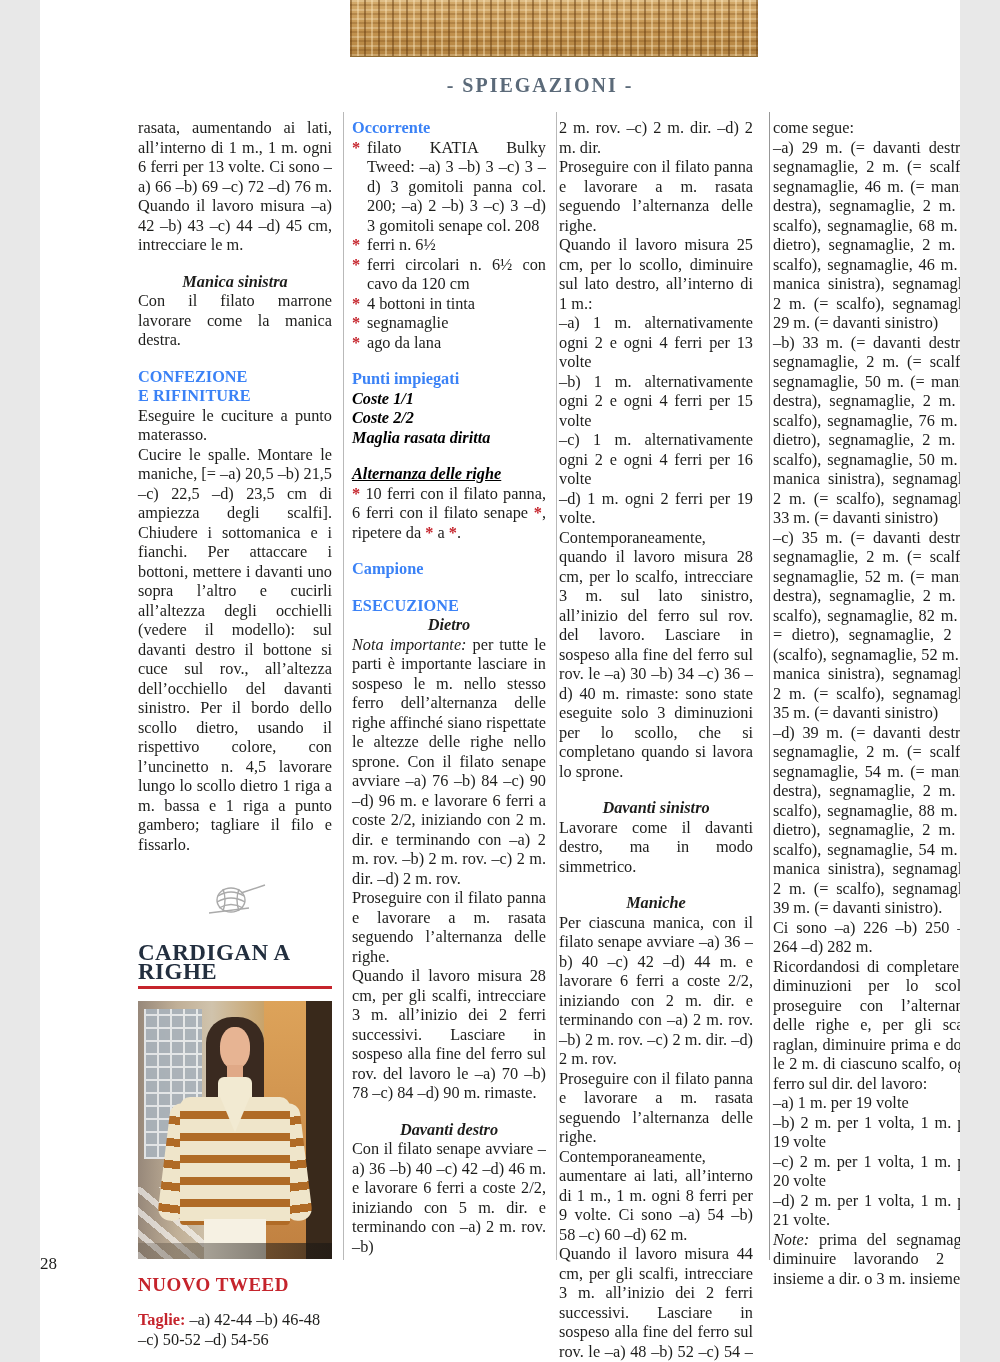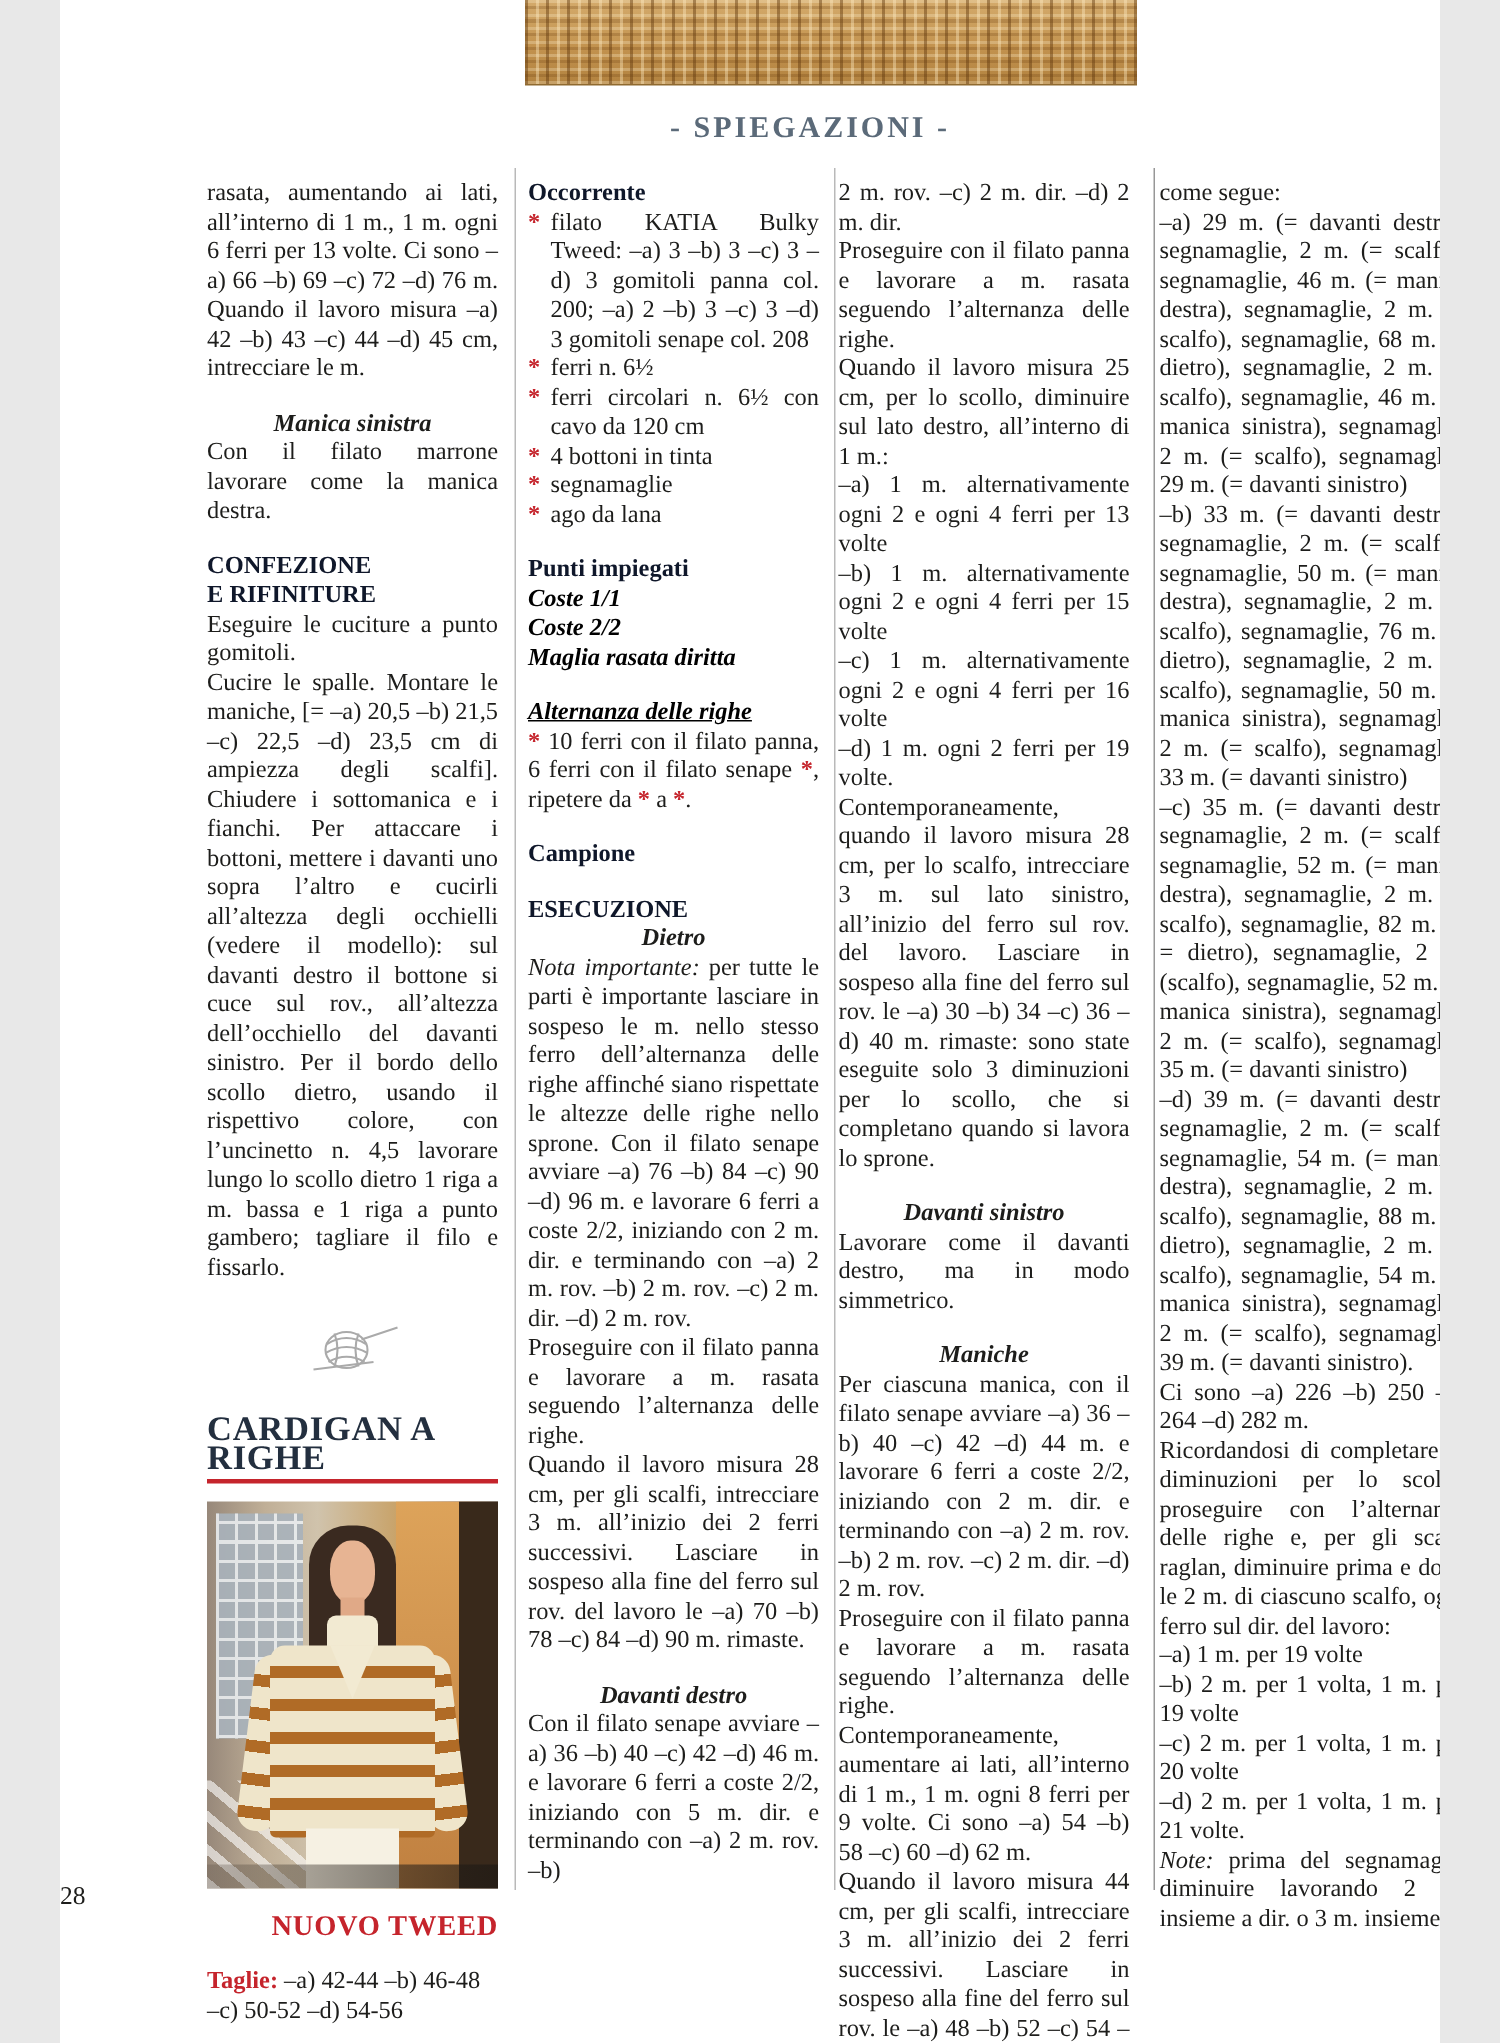--- a/index.html
+++ b/index.html
@@ -19,21 +19,21 @@
 
   .vrule{position:absolute;top:112px;height:1148px;width:1px;background:#b9b9b9;}
   .vrule.dark{background:#979797;}
 
   .col{position:absolute;top:118px;width:194px;font-size:16.3px;line-height:19.5px;
        text-align:justify;}
   .c1{left:98px}.c2{left:312px}.c3{left:519px}.c4{left:733px;width:205px}
 
   .p{margin:0;}
   .h-bi{margin:17px 0 0 0;font-weight:bold;font-style:italic;text-align:center;}
-  .h-red{margin:17px 0 0 0;color:#0f172a;font-weight:bold;text-align:left;}
+  .h-red{margin:17px 0 0 0;color:#3b82f6;font-weight:bold;text-align:left;}
   .h-red.first{margin-top:0;}
   .red-it{color:#000000;font-weight:bold;font-style:italic;margin:0;text-align:left;}
   .red-it.uline{text-decoration:underline;margin-top:17px;}
   .star{color:#c5242c;font-weight:bold;}
   .it{font-style:italic;}
   .red-b{color:#c5242c;font-weight:bold;}
 
   .occ{margin:0;padding:0;list-style:none;}
   .occ li{position:relative;padding-left:15px;text-align:justify;}
   .occ .star{position:absolute;left:0;top:0;}
@@ -67,21 +67,21 @@
   .m-cardigan{position:absolute;left:42px;top:96px;width:110px;height:128px;border-radius:10px 10px 4px 4px;
     background:repeating-linear-gradient(180deg,#efe5ca 0 14px,#b06b26 14px 22px);}
   .m-vneck{position:absolute;left:82px;top:96px;width:30px;height:36px;background:#f2ead2;
     -webkit-clip-path:polygon(0 0,100% 0,50% 100%);clip-path:polygon(0 0,100% 0,50% 100%);}
   .m-arm{position:absolute;top:102px;width:26px;height:118px;border-radius:12px;
     background:repeating-linear-gradient(180deg,#efe5ca 0 14px,#b06b26 14px 22px);}
   .m-arm.l{left:26px;transform:rotate(7deg);}
   .m-arm.r{left:142px;transform:rotate(-7deg);}
   .m-skirt{position:absolute;left:66px;top:218px;width:62px;height:40px;background:#f6f1e3;}
 
-  .h-nuovo{margin-top:16px;color:#c5242c;font-weight:bold;font-size:19px;letter-spacing:.5px;text-align:right;}
+  .h-nuovo{margin-top:16px;color:#c5242c;font-weight:bold;font-size:19px;letter-spacing:.5px;text-align:left;}
   .taglie{margin-top:16px;text-align:left;}
 
   .pageno{position:absolute;top:1254px;left:0;width:1000px;text-align:left;font-size:17px;color:#1d1d1b;}
 </style>
 </head>
 <body>
 
 <div class="page">
 
   <div class="knit"></div>
@@ -94,21 +94,21 @@
   <div class="vrule dark" style="left:948px"></div>
 
   <div class="col c1">
     <p class="p">rasata, aumentando ai lati, all’interno di 1 m., 1 m. ogni 6 ferri per 13 volte. Ci sono –a) 66 –b) 69 –c) 72 –d) 76 m. Quando il lavoro misura –a) 42 –b) 43 –c) 44 –d) 45 cm, intrecciare le m.</p>
     <p class="h-bi">Manica sinistra</p>
     <p class="p">Con il filato marrone lavorare come la manica destra.</p>
     <p class="h-red">
       <span>CONFEZIONE</span><br>
       <span>E RIFINITURE</span>
     </p>
-    <p class="p">Eseguire le cuciture a punto gomitoli.</p>
+    <p class="p">Eseguire le cuciture a punto materasso.</p>
     <p class="p">Cucire le spalle. Montare le maniche, [= –a) 20,5 –b) 21,5 –c) 22,5 –d) 23,5 cm di ampiezza degli scalfi]. Chiudere i sottomanica e i fianchi. Per attaccare i bottoni, mettere i davanti uno sopra l’altro e cucirli all’altezza degli occhielli (vedere il modello): sul davanti destro il bottone si cuce sul rov., all’altezza dell’occhiello del davanti sinistro. Per il bordo dello scollo dietro, usando il rispettivo colore, con l’uncinetto n. 4,5 lavorare lungo lo scollo dietro 1 riga a m. bassa e 1 riga a punto gambero; tagliare il filo e fissarlo.</p>
 
     <div class="yarn-wrap">
       <svg width="64" height="40" viewBox="0 0 64 40" fill="none" stroke="#aaaaaa" stroke-width="1.4">
         <ellipse cx="28" cy="22" rx="14" ry="12"></ellipse>
         <path d="M15 18 Q28 10 41 18"></path>
         <path d="M14 24 Q28 16 42 24"></path>
         <path d="M16 30 Q28 23 40 30"></path>
         <path d="M20 11 Q24 22 20 33"></path>
         <path d="M36 11 Q32 22 36 33"></path>

